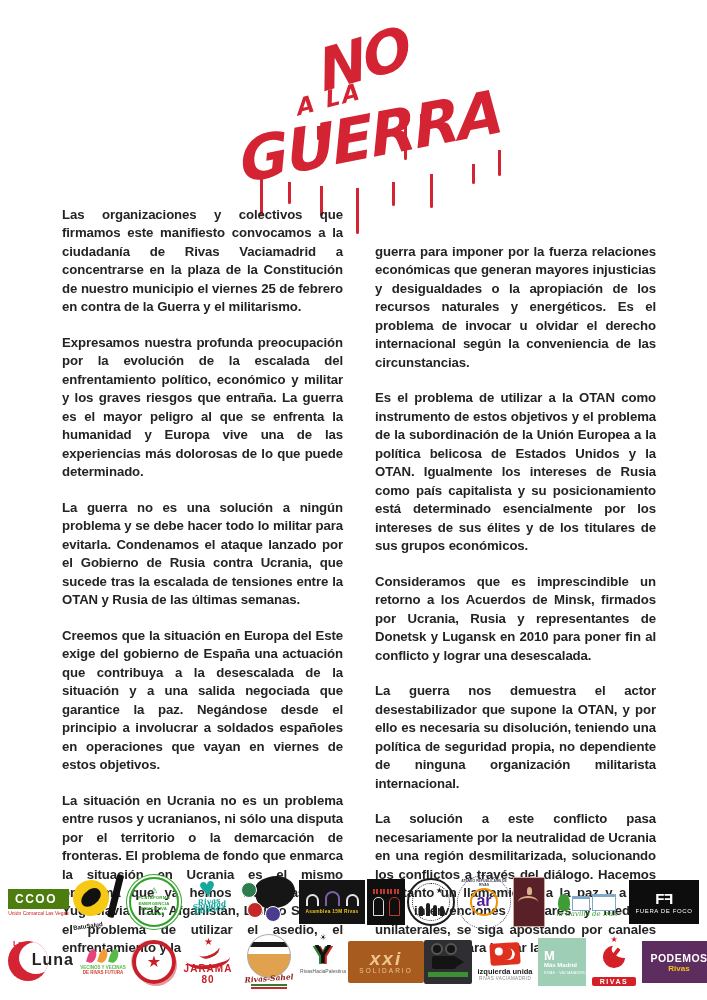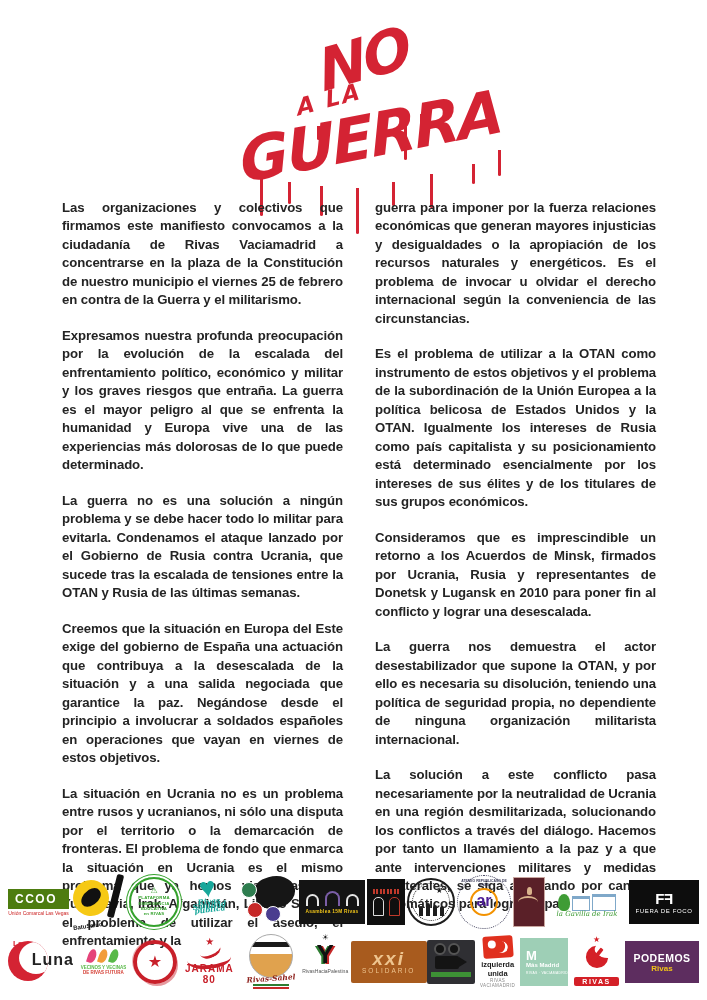--- a/index.html
+++ b/index.html
@@ -11,21 +11,21 @@
 
   
   .title{position:absolute;top:22px;left:0;width:707px;height:185px;color:#d42333;}
   .t-line{position:absolute;font-family:"DejaVu Sans",sans-serif;font-style:italic;font-weight:bold;line-height:1;white-space:nowrap;}
   .t-no{left:318px;top:8px;font-size:58px;letter-spacing:-3px;transform:rotate(-16deg) skewX(-6deg);}
   .t-ala{left:296px;top:66px;font-size:23px;letter-spacing:2px;transform:rotate(-15deg) skewX(-6deg);}
   .t-guerra{left:238px;top:84px;font-size:60px;letter-spacing:-2px;transform:rotate(-11deg) skewX(-6deg);}
   .drip{position:absolute;width:3px;background:#d42333;border-radius:0 0 3px 3px;}
 
   
-  .manifesto{position:absolute;top:199px;left:62px;width:594px;display:flex;gap:32px;}
+  .manifesto{position:absolute;top:206px;left:62px;width:594px;display:flex;gap:32px;align-items:flex-end;}
   .mcol{flex:1;min-width:0;}
   .mcol p{
     margin:0 0 17px;font-weight:bold;font-size:13.2px;line-height:1.4;
     text-align:justify;color:#242424;letter-spacing:-0.1px;
   }
 
   
   .logos{position:absolute;left:0;right:0;bottom:0;padding:0 8px 8px;}
   .logo-row{display:flex;align-items:center;justify-content:space-between;height:60px;}
   .lg{flex:0 0 auto;}
@@ -137,21 +137,21 @@
   .xxi-mark{font-size:19px;font-weight:bold;font-style:italic;letter-spacing:2px;line-height:0.9;}
   .xxi-text{font-size:6.5px;letter-spacing:2px;}
 
   .cine{width:48px;height:44px;background:#2f2f33;position:relative;border-radius:2px;overflow:hidden;}
   .reel{position:absolute;top:3px;width:12px;height:12px;border-radius:50%;background:#141414;border:2px solid #555;box-sizing:border-box;}
   .reel.l{left:7px;} .reel.r{left:21px;}
   .cam{position:absolute;left:8px;top:16px;width:24px;height:13px;background:#141414;border-radius:2px;}
   .lens{position:absolute;left:32px;top:17px;width:0;height:0;border-top:5px solid transparent;border-bottom:5px solid transparent;border-left:8px solid #141414;}
   .cine-band{position:absolute;bottom:7px;left:4px;right:4px;height:5px;background:#3f9c35;opacity:.9;}
 
-  .iu{width:44px;text-align:center;}
+  .iu{width:66px;text-align:center;}
   .iu-mark{width:30px;height:22px;background:#e0301e;margin:0 auto 2px;border-radius:3px;transform:rotate(-4deg);position:relative;}
   .iu-mark::before{content:"";position:absolute;left:5px;top:4px;width:8px;height:8px;background:#fff;border-radius:50%;}
   .iu-mark::after{content:"";position:absolute;right:5px;top:5px;width:12px;height:12px;border-right:3px solid #fff;border-radius:50%;transform:rotate(18deg);}
   .iu-l1{font-size:7.5px;font-weight:bold;color:#1a1a1a;}
   .iu-l2{font-size:4.5px;color:#888;letter-spacing:0.4px;}
 
   .mm{width:48px;height:48px;background:#9ecfb6;color:#fff;display:flex;flex-direction:column;justify-content:center;padding-left:6px;box-sizing:border-box;}
   .mm-mark{font-size:13px;font-weight:bold;line-height:1;}
   .mm-l1{font-size:6px;font-weight:bold;line-height:1.2;}
   .mm-l2{font-size:3.4px;margin-top:2px;letter-spacing:0.3px;}

